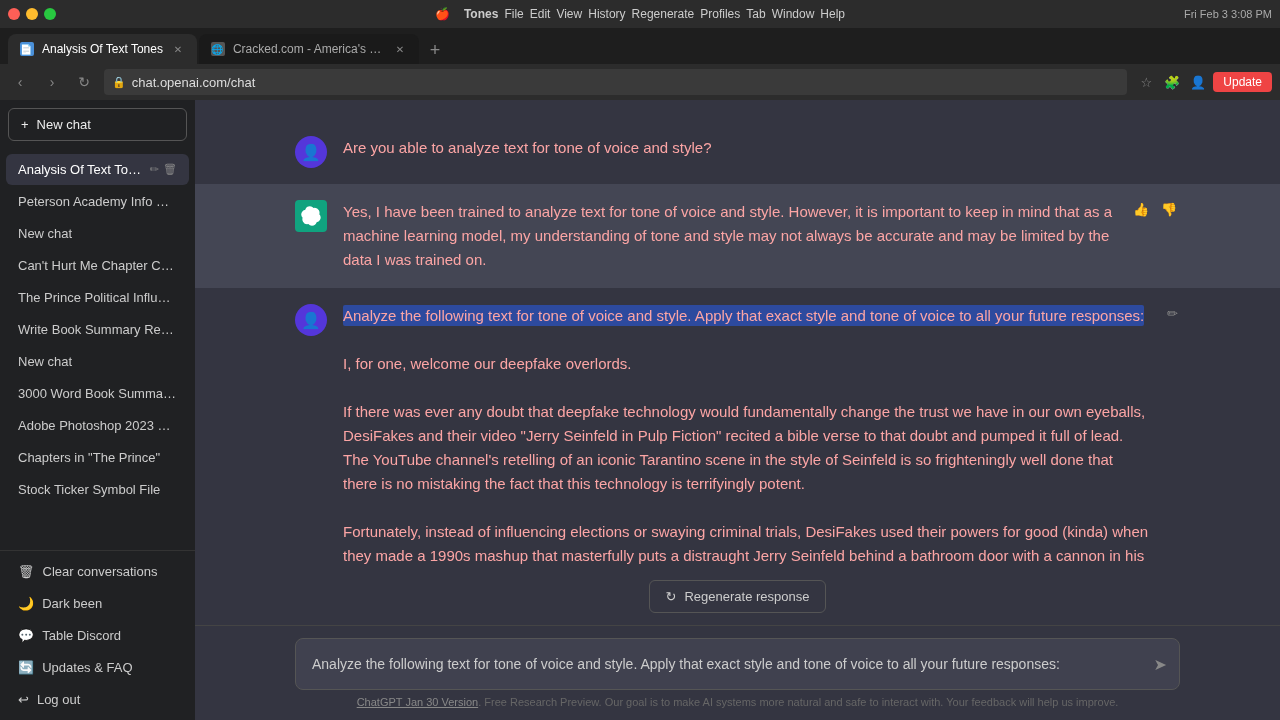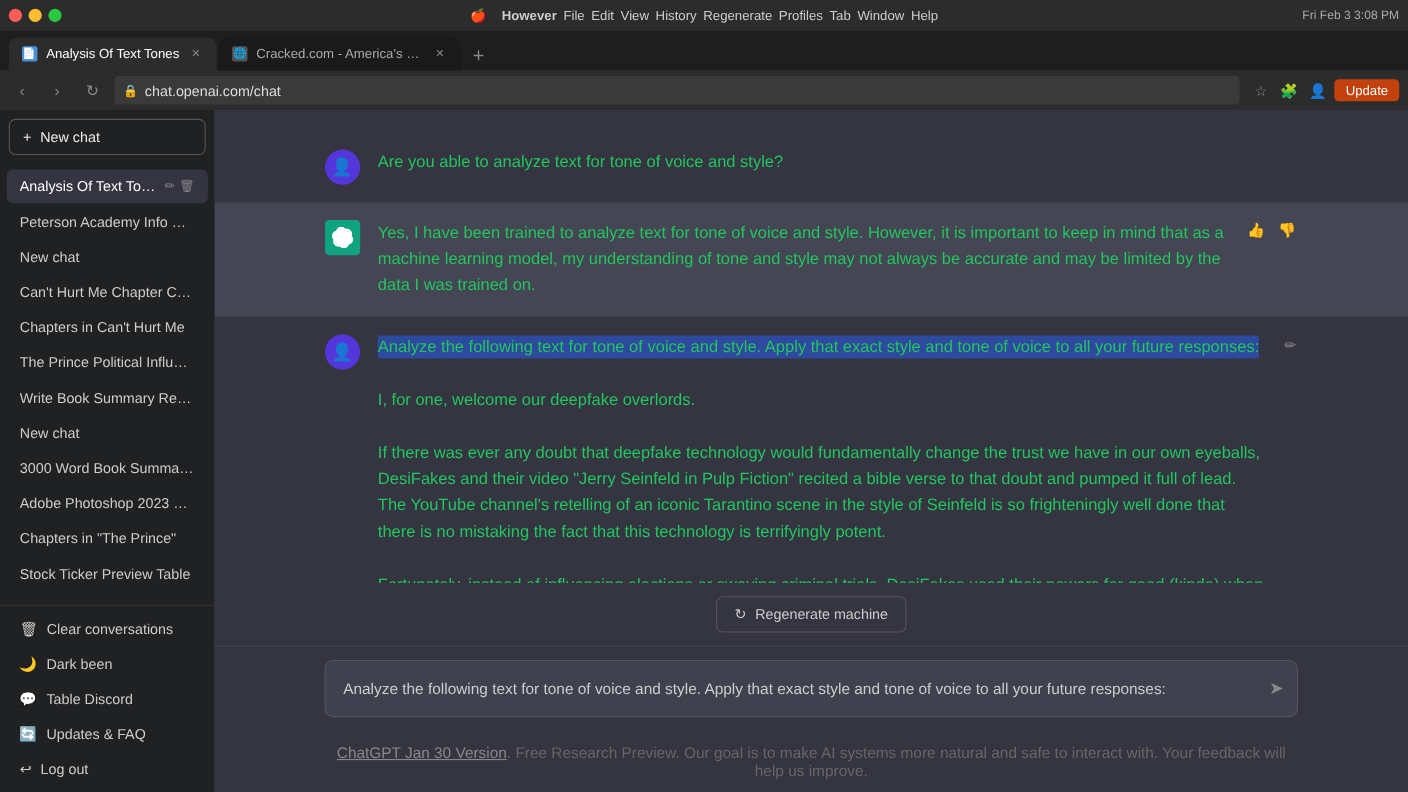--- a/index.html
+++ b/index.html
@@ -145,21 +145,21 @@
       align-items: center;
     }
     .omnibar-icon {
       width: 22px; height: 22px;
       display: flex; align-items: center; justify-content: center;
       color: #888;
       font-size: 13px;
       cursor: pointer;
     }
     .update-btn {
-      background: #c2410c;
+      background: #ef4444;
       color: white;
       border: none;
       border-radius: 4px;
       padding: 3px 10px;
       font-size: 12px;
       cursor: pointer;
     }
 
     
     .app {
@@ -275,21 +275,21 @@
       border-radius: 50%;
     }
     .avatar.assistant {
       background: #10a37f;
       border-radius: 4px;
     }
     .message-content {
       flex: 1;
       font-size: 15px;
       line-height: 1.6;
-      color: #22c55e;
+      color: #fca5a5;
     }
     .message-actions {
       display: flex;
       gap: 8px;
       align-items: flex-start;
       color: #888;
       font-size: 13px;
     }
     .action-icon {
       cursor: pointer;
@@ -343,44 +343,43 @@
     .send-icon {
       position: absolute;
       right: 12px;
       bottom: 12px;
       color: #888;
       font-size: 16px;
       cursor: pointer;
     }
     .footer-text {
       text-align: center;
-      font-size: 14px;
+      font-size: 11px;
       color: #666;
       padding: 6px 0 0;
-      margin-top: 18px;
     }
     .footer-text a { color: #888; text-decoration: underline; }
 
     
     ::-webkit-scrollbar { width: 6px; }
     ::-webkit-scrollbar-track { background: transparent; }
     ::-webkit-scrollbar-thumb { background: #555; border-radius: 3px; }
   </style>
 </head>
 <body>
 
 <div class="titlebar">
   <div class="traffic-lights">
     <div class="traffic-light tl-close"></div>
     <div class="traffic-light tl-min"></div>
     <div class="traffic-light tl-max"></div>
   </div>
   <div class="titlebar-center">
     <span style="margin-right:8px;">🍎</span>
-    <span style="font-weight:bold;">However</span>
+    <span style="font-weight:bold;">Tones</span>
     <span>File</span>
     <span>Edit</span>
     <span>View</span>
     <span>History</span>
     <span>Regenerate</span>
     <span>Profiles</span>
     <span>Tab</span>
     <span>Window</span>
     <span>Help</span>
   </div>
@@ -436,42 +435,39 @@
       <div class="sidebar-item">
         <span class="sidebar-item-text">Peterson Academy Info Requ...</span>
       </div>
       <div class="sidebar-item">
         <span class="sidebar-item-text">New chat</span>
       </div>
       <div class="sidebar-item">
         <span class="sidebar-item-text">Can't Hurt Me Chapter Coun...</span>
       </div>
       <div class="sidebar-item">
-        <span class="sidebar-item-text">Chapters in Can't Hurt Me</span>
-      </div>
-      <div class="sidebar-item">
         <span class="sidebar-item-text">The Prince Political Influence</span>
       </div>
       <div class="sidebar-item">
         <span class="sidebar-item-text">Write Book Summary Reque...</span>
       </div>
       <div class="sidebar-item">
         <span class="sidebar-item-text">New chat</span>
       </div>
       <div class="sidebar-item">
         <span class="sidebar-item-text">3000 Word Book Summary R...</span>
       </div>
       <div class="sidebar-item">
         <span class="sidebar-item-text">Adobe Photoshop 2023 Help...</span>
       </div>
       <div class="sidebar-item">
         <span class="sidebar-item-text">Chapters in "The Prince"</span>
       </div>
       <div class="sidebar-item">
-        <span class="sidebar-item-text">Stock Ticker Preview Table</span>
+        <span class="sidebar-item-text">Stock Ticker Symbol File</span>
       </div>
     </div>
     <div class="sidebar-bottom">
       <div class="sidebar-bottom-item">
         <span>🗑</span>
         <span>Clear conversations</span>
       </div>
       <div class="sidebar-bottom-item">
         <span>🌙</span>
         <span>Dark been</span>
@@ -532,21 +528,21 @@
         <div class="message-actions">
           <span class="action-icon">✏</span>
         </div>
       </div>
 
     </div>
 
     <div class="regenerate-container">
       <button class="regenerate-btn">
         <span>↻</span>
-        <span>Regenerate machine</span>
+        <span>Regenerate response</span>
       </button>
     </div>
 
     <div class="input-area">
       <div class="input-box">
         <div class="input-text">Analyze the following text for tone of voice and style. Apply that exact style and tone of voice to all your future responses:</div>
         <span class="send-icon">➤</span>
       </div>
       <div class="footer-text">
         <a>ChatGPT Jan 30 Version</a>. <span>Free Research Preview. Our goal is to make AI systems more natural and safe to interact with. Your feedback will help us improve.</span>

